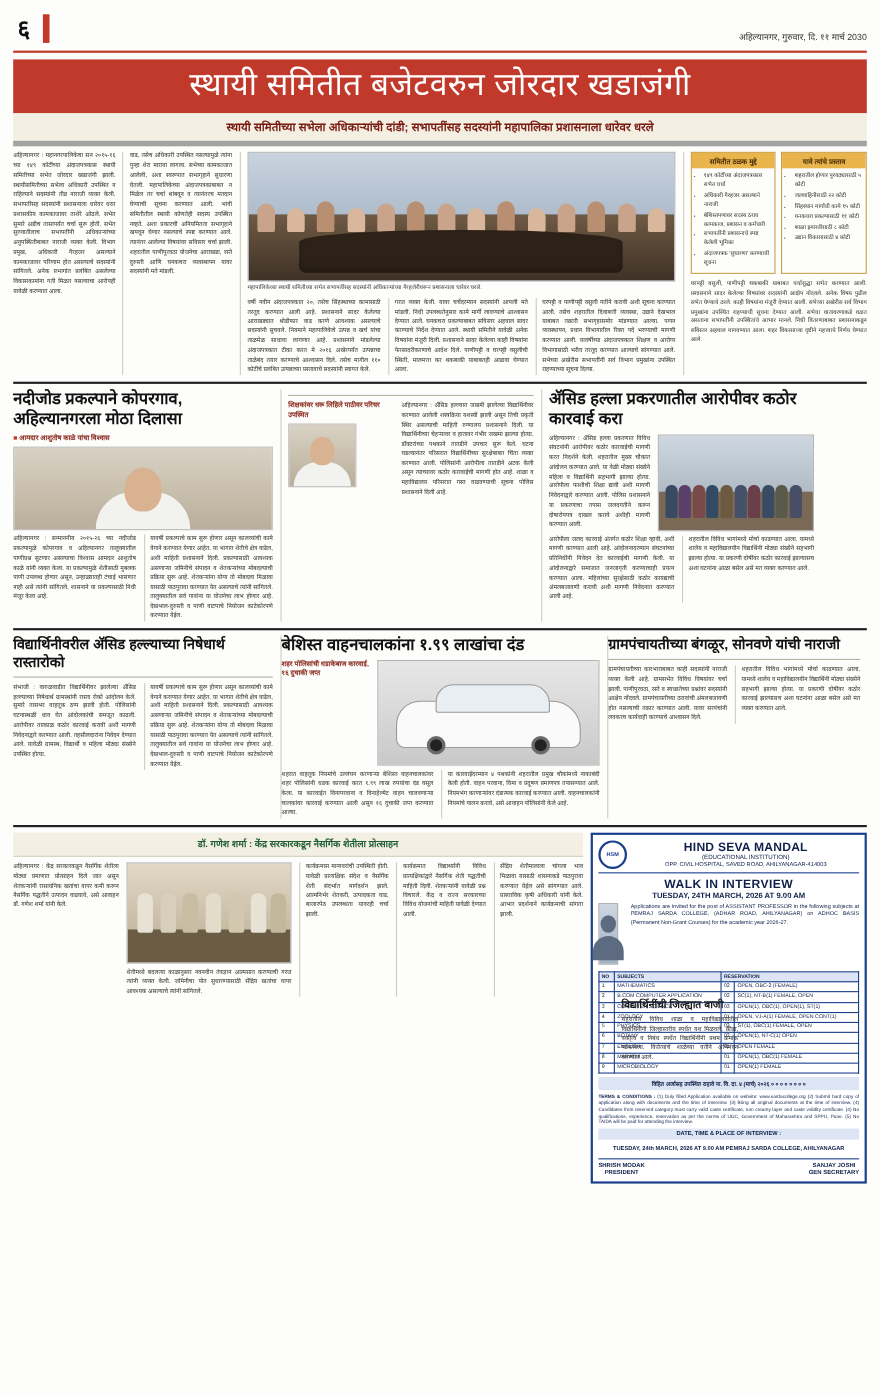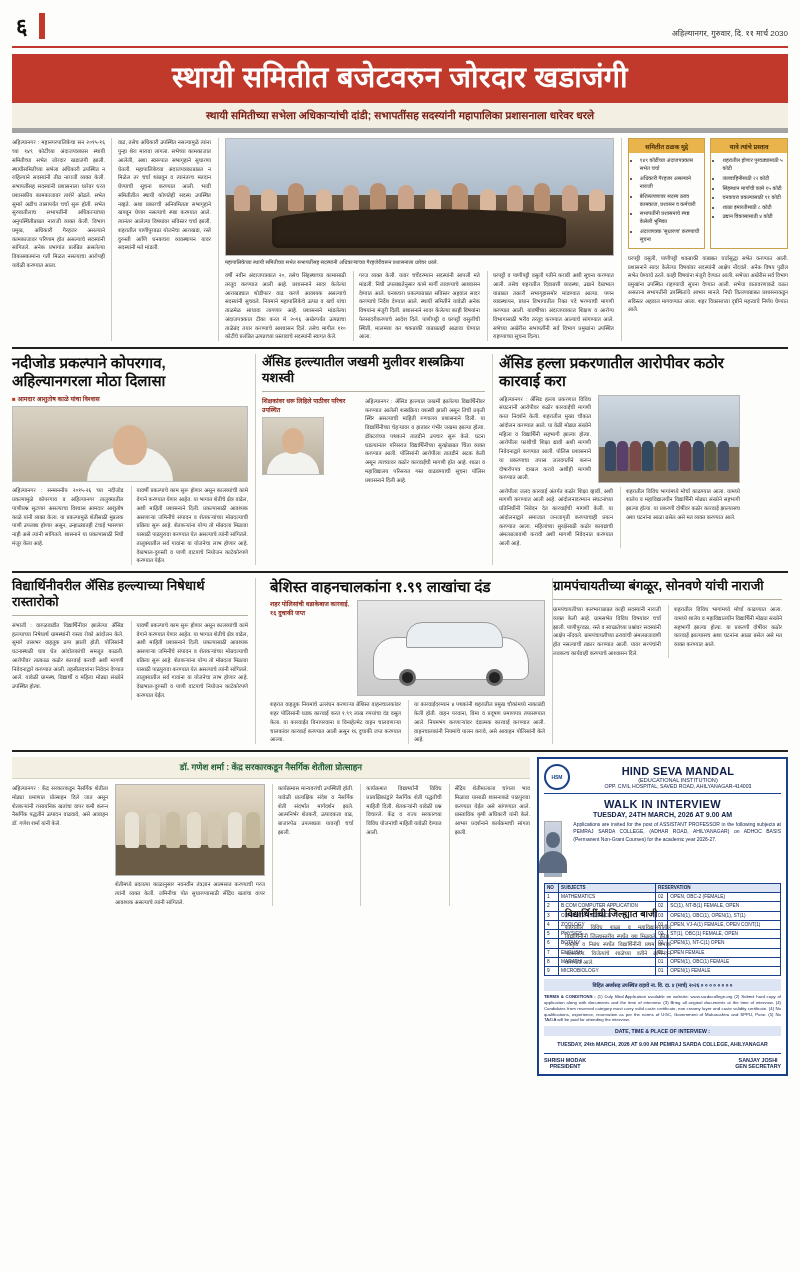--- a/index.html
+++ b/index.html
@@ -48,21 +48,21 @@
   .headline-band {
     background: #c0392b;
     color: #fff;
     text-align: center;
     margin-top: 6px;
     padding: 7px 4px 9px 4px;
   }
   .headline-band h1 {
     margin: 0;
     font-size: 29px;
-    font-weight: bold;
+    font-weight: normal;
     letter-spacing: 0.3px;
     line-height: 1.15;
   }
   .subhead-band {
     background: #f3efe2;
     border-bottom: 5px solid #a3a3a3;
     text-align: center;
     padding: 5px 6px 6px 6px;
     font-size: 10.5px;
     font-weight: bold;
@@ -395,21 +395,20 @@
         <div class="col body-text">अहिल्यानगर : सन्माननीय २०१५-२६ च्या नदीजोड प्रकल्पामुळे कोपरगाव व अहिल्यानगर तालुक्यातील पाणीप्रश्न सुटणार असल्याचा विश्वास आमदार आशुतोष काळे यांनी व्यक्त केला. या प्रकल्पामुळे शेतीसाठी मुबलक पाणी उपलब्ध होणार असून, उन्हाळ्यातही टंचाई भासणार नाही असे त्यांनी सांगितले. शासनाने या प्रकल्पासाठी निधी मंजूर केला आहे.</div>
         <div class="col body-text vrule" style="padding-left:5px">यावर्षी प्रकल्पाचे काम सुरू होणार असून कालव्यांची कामे वेगाने करण्यात येणार आहेत. या भागात शेतीचे क्षेत्र वाढेल, अशी माहिती प्रशासनाने दिली.
 
 प्रकल्पासाठी आवश्यक असणाऱ्या जमिनीचे संपादन व शेतकऱ्यांच्या मोबदल्याची प्रक्रिया सुरू आहे. शेतकऱ्यांना योग्य तो मोबदला मिळावा यासाठी पाठपुरावा करण्यात येत असल्याचे त्यांनी सांगितले. तालुक्यातील सर्व गावांना या योजनेचा लाभ होणार आहे.
 
 देखभाल-दुरुस्ती व पाणी वाटपाचे नियोजन काटेकोरपणे करण्यात येईल.</div>
       </div>
     </div>
 
     <div class="mid-b vrule" style="padding-left:6px">
-      <h2 class="story-head sm">ॲसिड हल्ल्यातील जखमी मुलीवर शस्त्रक्रिया यशस्वी</h2>
       <hr class="hr-thin">
       <div class="colwrap">
         <div class="col" style="flex:0 0 96px">
           <div class="story-sub">शिक्षकांवर धरू लिहिले
 पाठीवर परिचर उपस्थित</div>
           <div class="portrait small">
             <div class="body"></div>
             <div class="face"></div>
           </div>
         </div>
@@ -462,21 +461,21 @@
 
 आरोपीवर तात्काळ कठोर कारवाई करावी अशी मागणी निवेदनाद्वारे करण्यात आली. तहसीलदारांना निवेदन देण्यात आले. यावेळी ग्रामस्थ, विद्यार्थी व महिला मोठ्या संख्येने उपस्थित होत्या.</div>
         <div class="col body-text vrule" style="padding-left:5px">यावर्षी प्रकल्पाचे काम सुरू होणार असून कालव्यांची कामे वेगाने करण्यात येणार आहेत. या भागात शेतीचे क्षेत्र वाढेल, अशी माहिती प्रशासनाने दिली.
 
 प्रकल्पासाठी आवश्यक असणाऱ्या जमिनीचे संपादन व शेतकऱ्यांच्या मोबदल्याची प्रक्रिया सुरू आहे. शेतकऱ्यांना योग्य तो मोबदला मिळावा यासाठी पाठपुरावा करण्यात येत असल्याचे त्यांनी सांगितले. तालुक्यातील सर्व गावांना या योजनेचा लाभ होणार आहे.
 
 देखभाल-दुरुस्ती व पाणी वाटपाचे नियोजन काटेकोरपणे करण्यात येईल.</div>
       </div>
     </div>
 
-    <div class="mid-b vrule" style="padding-left:14px; width:290px">
+    <div class="mid-b vrule" style="padding-left:0; width:290px">
       <h2 class="story-head">बेशिस्त वाहनचालकांना १.९९ लाखांचा दंड</h2>
       <div class="colwrap">
         <div class="col" style="flex:0 0 80px">
           <div class="story-sub">शहर पोलिसांची
 धडाकेबाज कारवाई,
 १६ दुचाकी जप्त</div>
         </div>
         <div class="col" style="flex:1">
           <div class="car-photo">
             <div class="car"></div>

